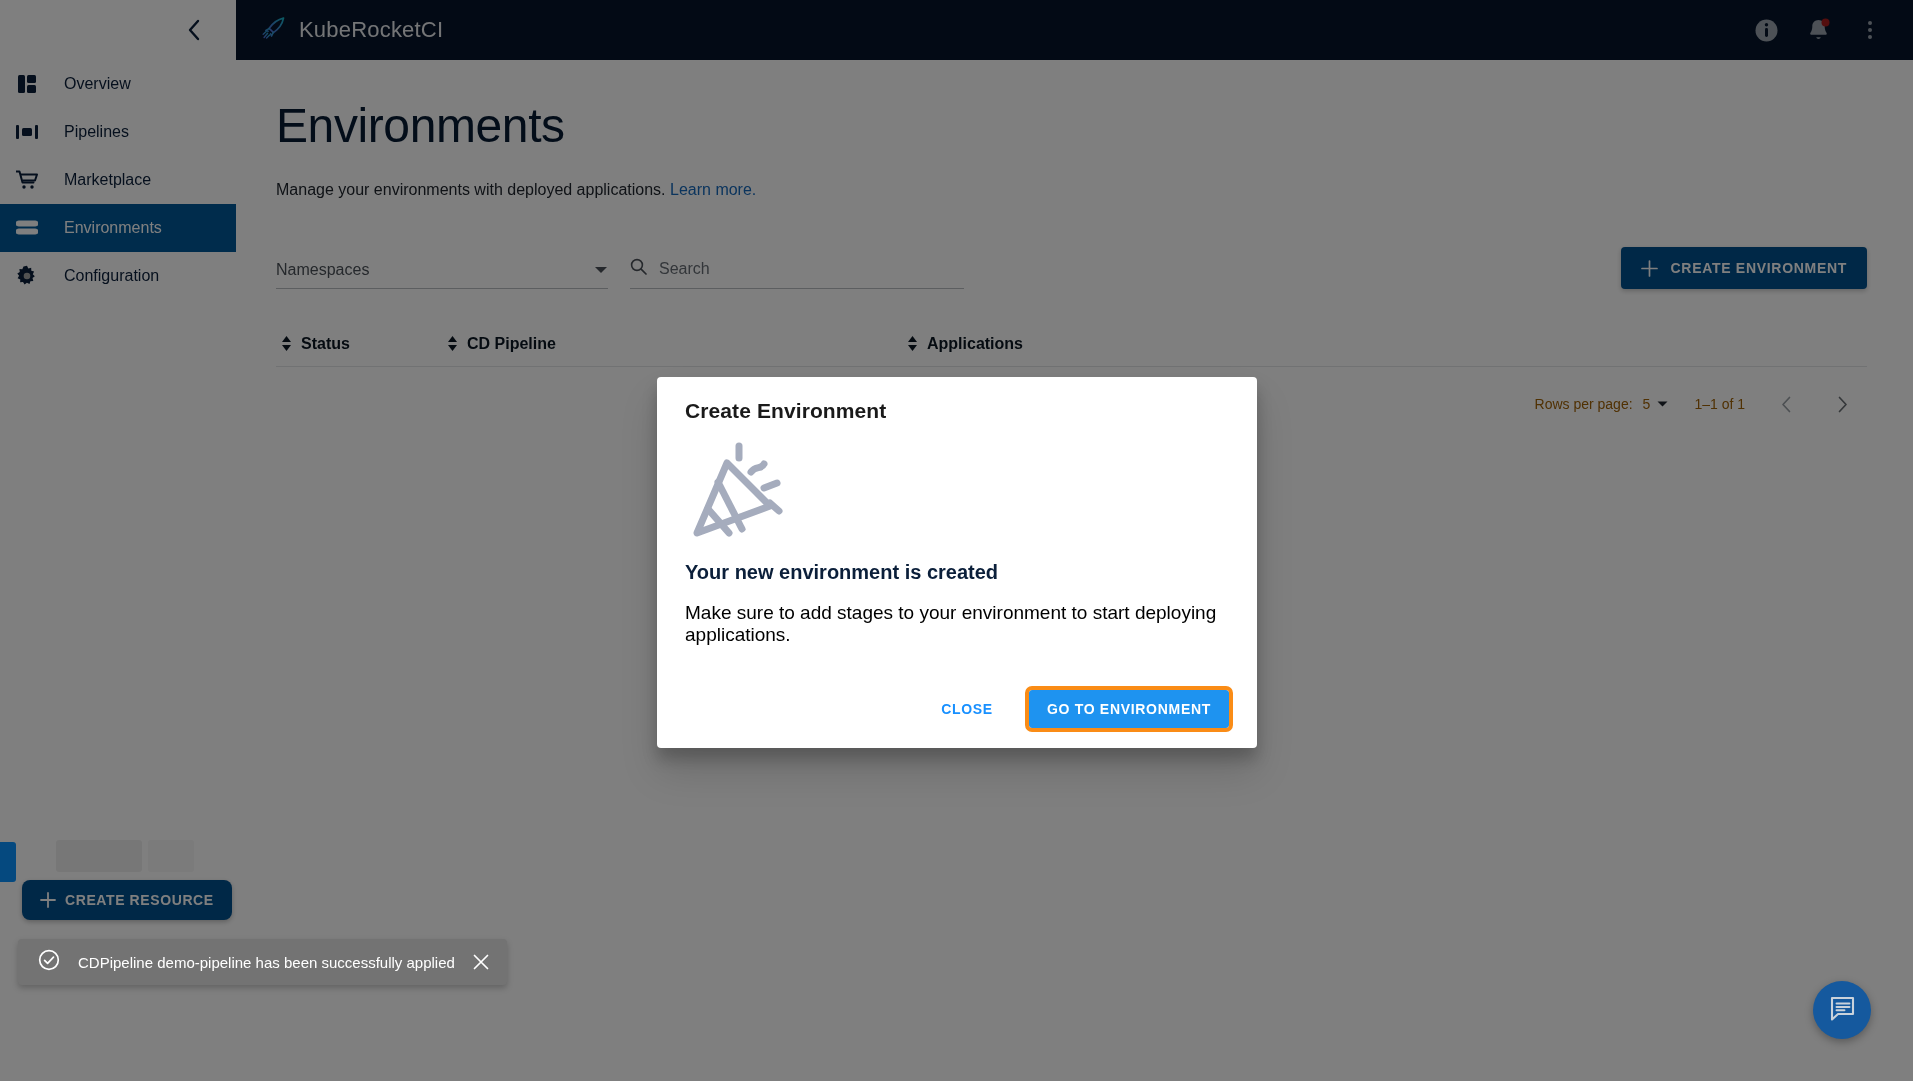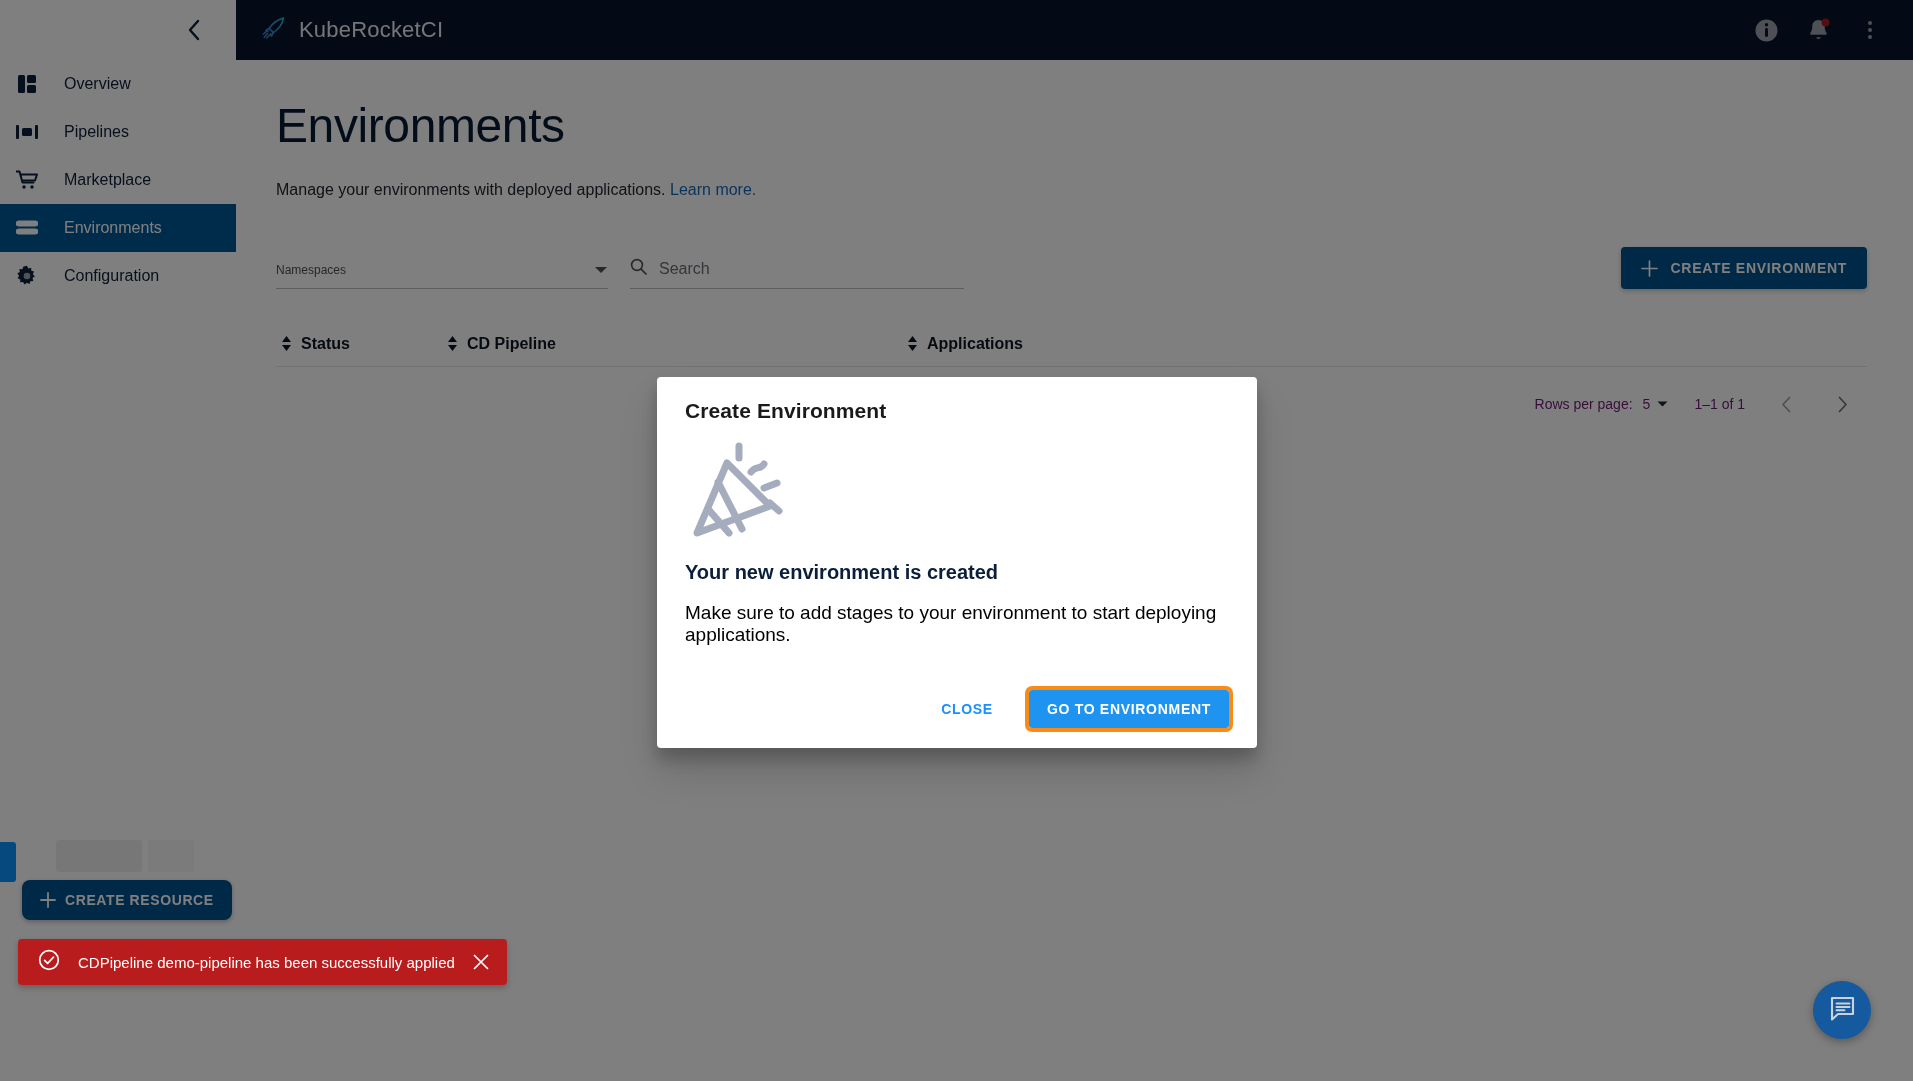--- a/index.html
+++ b/index.html
@@ -89,21 +89,21 @@
   #page-title { font-size: 48px; font-weight: 400; color: #071a32; letter-spacing: -.4px; }
   #page-sub { margin-top: 28px; font-size: 16px; color: #20262e; }
   #page-sub a { color: #1669bb; text-decoration: none; }
 
   
   #filters { margin-top: 48px; display: flex; align-items: flex-end; gap: 22px; position: relative; }
   .select-field {
     width: 332px; border-bottom: 1px solid #b9bcc0;
     display: flex; align-items: center; padding-bottom: 9px; cursor: pointer;
   }
-  .select-field .ph { color: #4b5158; font-size: 12px; }
+  .select-field .ph { color: #4b5158; font-size: 16px; }
   .select-field .caret { margin-left: auto; }
   .search-field {
     width: 334px; border-bottom: 1px solid #b9bcc0;
     display: flex; align-items: center; gap: 12px; padding-bottom: 9px;
   }
   .search-field input {
     border: none; outline: none; background: transparent;
     font-size: 16px; color: #20262e; width: 100%;
     font-family: "Liberation Sans", sans-serif;
   }
@@ -126,21 +126,21 @@
   .c-apps { flex: 1; }
   .sorter { display: flex; flex-direction: column; gap: 3px; cursor: pointer; }
   .t-row { display: flex; align-items: center; height: 56px; border-bottom: 1px solid #e8eaec; }
   .t-row .c-status { display: flex; align-items: center; padding-left: 40px; }
   .link-cell a { color: #1669bb; font-size: 15px; text-decoration: none; }
   .row-kebab { margin-left: auto; margin-right: 10px; cursor: pointer; }
 
   
   #pagination {
     margin-top: 22px; display: flex; align-items: center; justify-content: flex-end;
-    gap: 26px; font-size: 14px; color: #701a75; padding-right: 10px;
+    gap: 26px; font-size: 14px; color: #a16207; padding-right: 10px;
   }
   #pagination .rpp { display: flex; align-items: center; gap: 10px; }
   #pagination .rpp-val { display: flex; align-items: center; gap: 7px; cursor: pointer; }
   .pg-arrow { width: 30px; height: 30px; display: flex; align-items: center; justify-content: center; cursor: pointer; }
 
   
   #dialog {
     position: absolute; z-index: 600;
     left: 657px; top: 377px; width: 600px;
     background: #ffffff; border-radius: 4px;
@@ -166,21 +166,21 @@
     font-size: 14px; font-weight: 600; letter-spacing: .7px;
     padding: 11px 18px; cursor: pointer;
     outline: 4px solid #fa8c16; outline-offset: 0px;
     font-family: "Liberation Sans", sans-serif;
   }
 
   
   #toast {
     position: absolute; z-index: 700;
     left: 18px; bottom: 96px;
-    background: #b91c1c; color: #fff;
+    background: #737373; color: #fff;
     border-radius: 4px; height: 46px;
     display: flex; align-items: center; gap: 18px;
     padding: 0 18px 0 20px;
     box-shadow: 0 3px 6px rgba(0,0,0,.22);
   }
   #toast .msg { font-size: 15px; }
   #toast .x { cursor: pointer; display:flex;align-items:center; }
 
   
   #chat-fab {

